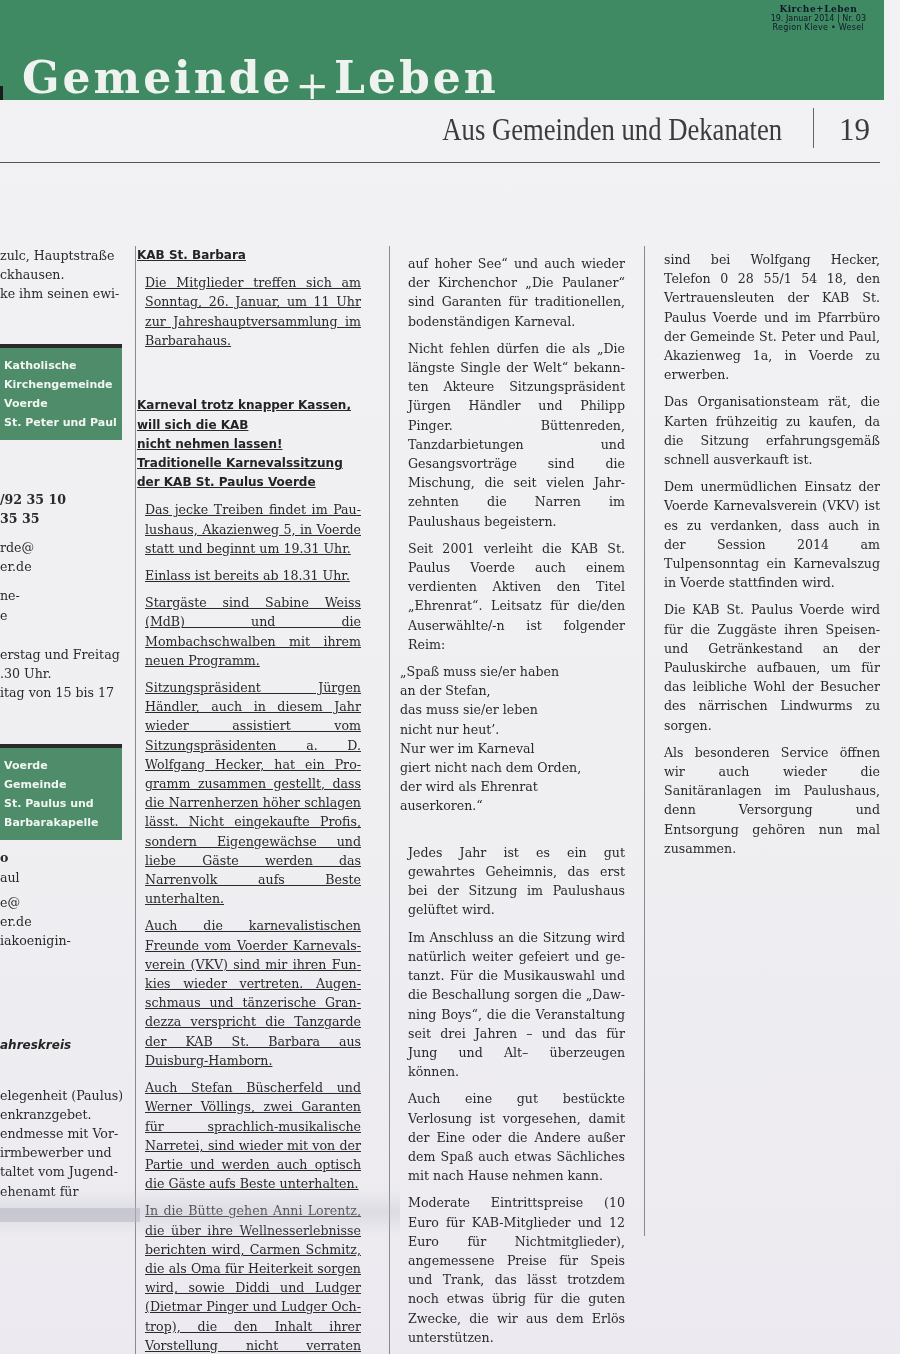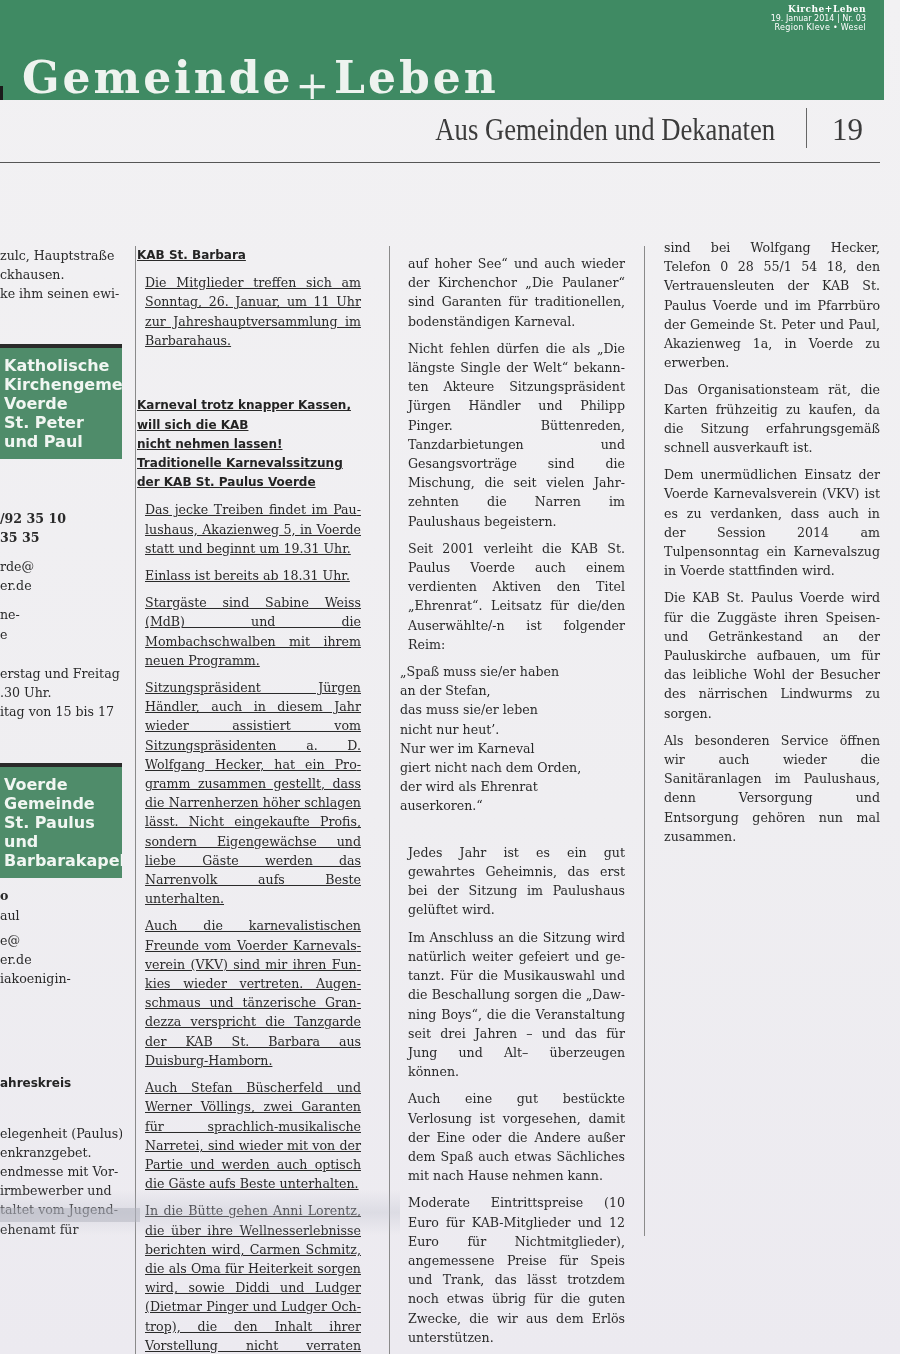--- a/index.html
+++ b/index.html
@@ -13,37 +13,37 @@
   .page {
     position: absolute; left: 0; top: 0; width: 900px; height: 1354px;
     background: linear-gradient(180deg, #f2f1f3 0%, #efeef1 60%, #eceaf0 100%);
   }
   
   .masthead {
     position: absolute; left: 0; top: 0; width: 884px; height: 100px;
     background: #3f8a63;
   }
   .mast-meta {
-    position: absolute; right: 18px; top: 4px; text-align: right;
-    color: #ffffff; font-family: "DejaVu Sans", sans-serif;
+    position: absolute; right: 18px; top: 4px; text-align: center;
+    color: #0f172a; font-family: "DejaVu Sans", sans-serif;
   }
   .mast-brand { font-family: "DejaVu Serif", serif; font-weight: bold; font-size: 9px; letter-spacing: 0.5px; }
   .mast-date { font-size: 8px; margin-top: 0px; }
   .mast-region { font-size: 8px; margin-top: 0; letter-spacing: 0.3px; }
   .mast-title {
     position: absolute; left: 22px; top: 56px;
     font-family: "DejaVu Serif", serif; font-weight: bold;
     font-size: 44px; letter-spacing: 3px; color: #eef3ef; line-height: 44px;
     white-space: nowrap;
   }
   .mast-title .plus { font-weight: normal; font-size: 40px; margin: 0 2px; position: relative; top: 6px; }
   .mast-left-edge { position: absolute; left: 0; top: 86px; width: 3px; height: 14px; background: #1b1b1b; }
   
   .section-head {
-    position: absolute; left: 1px; top: 108px; width: 884px; height: 46px;
+    position: absolute; left: 8px; top: 108px; width: 884px; height: 46px;
   }
   .section-title {
     position: absolute; right: 110px; top: 4px;
     font-family: "Liberation Serif", serif; font-size: 31px; color: #3b3b3b;
     transform: scaleX(0.86); transform-origin: right center; white-space: nowrap;
   }
   .section-divider { position: absolute; right: 78px; top: 0px; width: 1px; height: 40px; background: #666; }
   .page-number {
     position: absolute; right: 22px; top: 4px;
     font-family: "Liberation Serif", serif; font-size: 31px; color: #3b3b3b;
@@ -57,26 +57,26 @@
   }
   .col p { margin: 8px; }
   .col .gap { height: 19.2px; }
   .col-rule { position: absolute; width: 1px; background: #8a8a8a; }
 
   .col-left { left: 0; top: 246px; width: 122px; overflow: hidden; text-align: left; }
   .col-left .line { white-space: nowrap; }
   .col-left .bold { font-weight: bold; }
   .greenbox {
     background: #4f8c6a; color: #f1f6f2; font-family: "DejaVu Sans", sans-serif;
-    font-weight: bold; font-size: 16px; line-height: 19px;
+    font-weight: bold; font-size: 11px; line-height: 19px;
     padding: 8px 4px 8px 4px; border-top: 4px solid #2a2a2a; width: 122px;
   }
   .col2 { left: 137px; top: 246px; width: 232px; text-decoration: underline; }
   .col3 { left: 400px; top: 246px; width: 233px; }
-  .col4 { left: 656px; top: 230px; width: 232px; }
+  .col4 { left: 656px; top: 242px; width: 232px; }
   .head-bold {
     font-family: "DejaVu Sans", sans-serif; font-weight: bold; font-size: 12px;
     line-height: 19.2px; text-align: left; color: #242424;
   }
   .poem { text-align: left; }
   .scan-band {
     position: absolute; left: 0; top: 1190px; width: 400px; height: 45px;
     background: linear-gradient(180deg, rgba(190,192,205,0.0), rgba(190,192,205,0.35), rgba(190,192,205,0.0));
     pointer-events: none;
   }
@@ -141,21 +141,21 @@
       <div>Barbarakapelle</div>
     </div>
     <div style="height:8px"></div>
     <div class="line bold">o</div>
     <div class="line">aul</div>
     <div style="height:6px"></div>
     <div class="line">e@</div>
     <div class="line">er.de</div>
     <div class="line">iakoenigin-</div>
     <div style="height:86px"></div>
-    <div class="line head-bold" style="">ahreskreis</div>
+    <div class="line head-bold" style="font-style:italic">ahreskreis</div>
     <div style="height:30px"></div>
     <div class="line">elegenheit (Paulus).</div>
     <div class="line">enkranzgebet.</div>
     <div class="line">endmesse mit Vor-</div>
     <div class="line">irmbewerber und</div>
     <div class="line">taltet vom Jugend-</div>
     <div class="line">ehenamt für</div>
   </div>
 
   <div class="col-rule" style="left:135px; top:246px; height:1108px;"></div>

